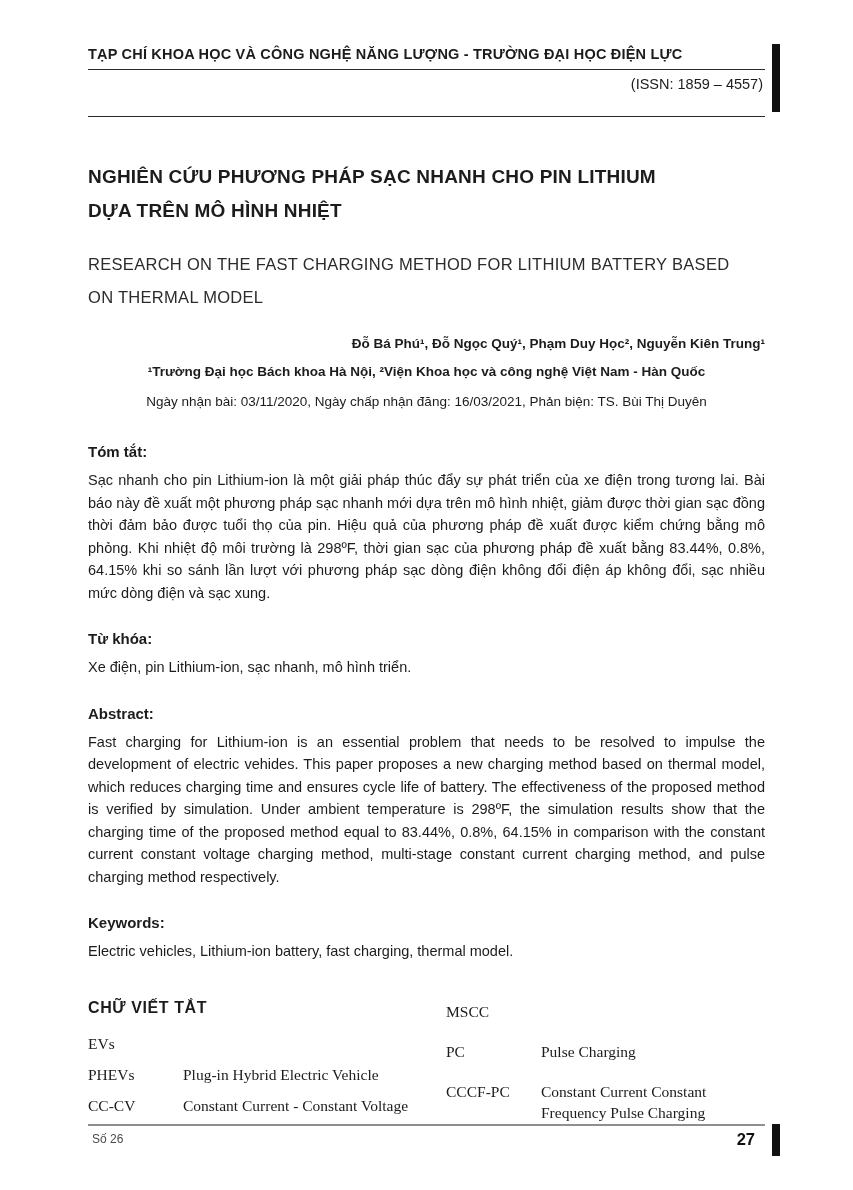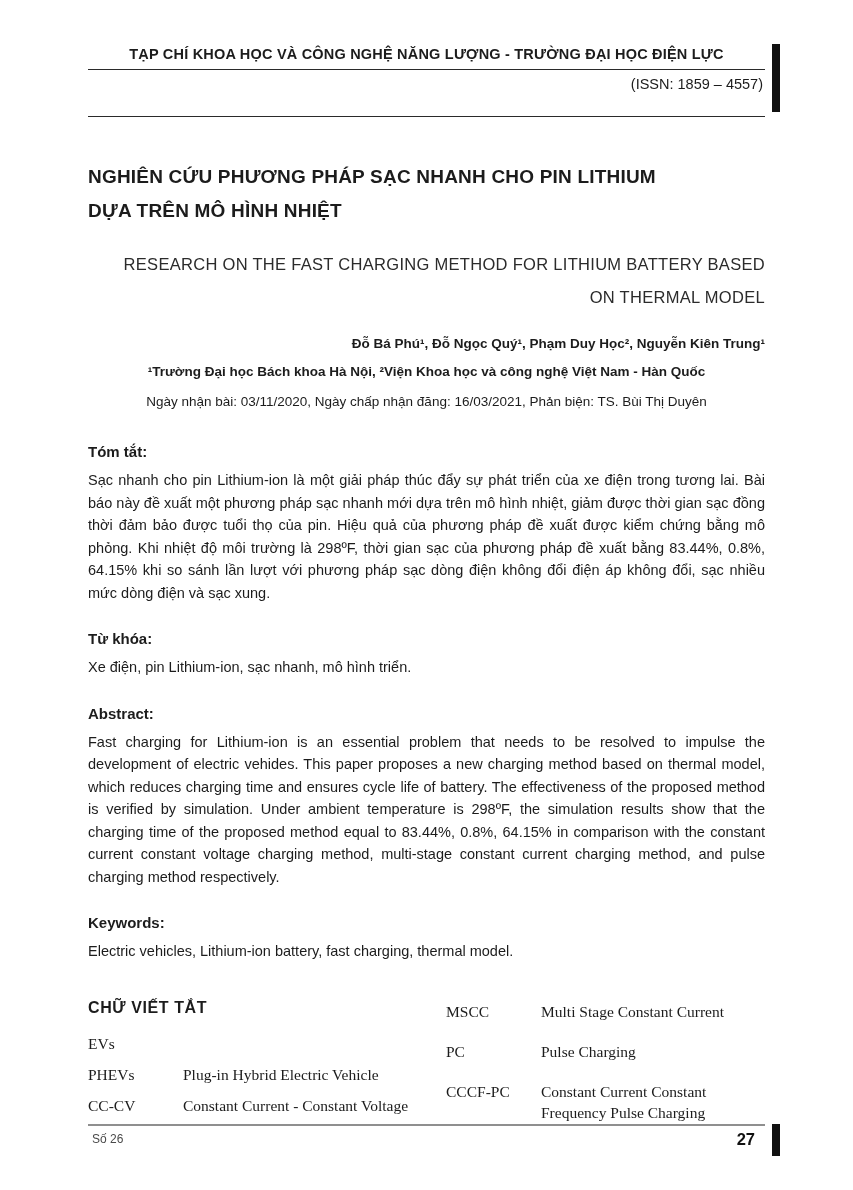--- a/index.html
+++ b/index.html
@@ -11,21 +11,21 @@
     font-family:"Liberation Sans", sans-serif;
     color:#1c1c1c;
     overflow:hidden;
   }
 
   
   .header {
     position:absolute; top:46px; left:88px; width:677px;
   }
   .journal-name {
-    text-align:center;
+    text-align:left;
     font-weight:bold;
     font-size:14.5px;
     letter-spacing:0.2px;
     padding-bottom:7px;
     border-bottom:1px solid #2a2a2a;
   }
   .issn {
     text-align:right;
     font-size:14.5px;
     padding:6px 2px 24px 0;
@@ -41,21 +41,21 @@
   .content {
     position:absolute; top:160px; left:88px; width:677px;
   }
   .title-vi {
     text-align:left; font-weight:bold;
     font-size:19px; line-height:34px;
     letter-spacing:0.2px;
   }
   .title-en {
     margin-top:20px;
-    text-align:right;
+    text-align:left;
     font-size:16.5px; line-height:33px;
     color:#2b2b2b;
     letter-spacing:0.3px;
   }
   .authors {
     margin-top:22px;
     text-align:right; font-weight:bold; font-size:13.5px;
   }
   .affiliations {
     margin-top:13px;
@@ -173,21 +173,20 @@
           <div class="abbrev-row">
             <div>CC-CV</div>
             <div>Constant Current - Constant Voltage</div>
           </div>
         </div>
       </div>
 
       <div class="abbrev-table abbrev-col-right">
         <div class="abbrev-row">
           <div>MSCC</div>
-          <div>Multi Stage Constant Current</div>
         </div>
         <div class="abbrev-row">
           <div>PC</div>
           <div>Pulse Charging</div>
         </div>
         <div class="abbrev-row">
           <div>CCCF-PC</div>
           <div>Constant Current Constant Frequency Pulse Charging</div>
         </div>
       </div>

